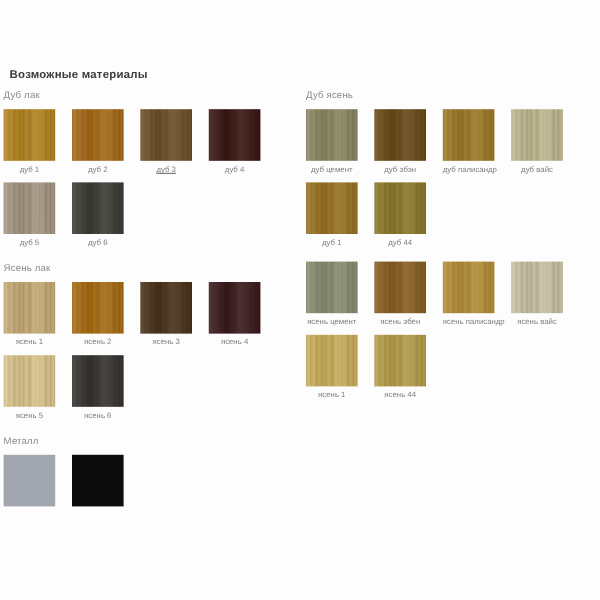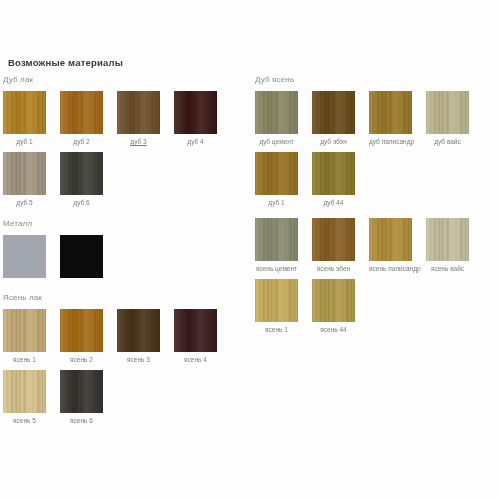--- a/index.html
+++ b/index.html
@@ -146,61 +146,61 @@
               <div class="swatch wood" style="background: rgb(168, 154, 133);"></div>
               <div class="swatch-label">дуб 5</div>
             </div>
             <div class="swatch-cell">
               <div class="swatch wood" style="background: rgb(58, 60, 51);"></div>
               <div class="swatch-label">дуб 6</div>
             </div>
           </div>
         </div>
         <div class="section">
+          <div class="section-title">Ясень лак</div>
+          <div class="swatch-row">
+            <div class="swatch-cell">
+              <div class="swatch wood" style="background: rgb(203, 176, 119);"></div>
+              <div class="swatch-label">ясень 1</div>
+            </div>
+            <div class="swatch-cell">
+              <div class="swatch wood" style="background: rgb(170, 109, 16);"></div>
+              <div class="swatch-label">ясень 2</div>
+            </div>
+            <div class="swatch-cell">
+              <div class="swatch wood" style="background: rgb(74, 49, 23);"></div>
+              <div class="swatch-label">ясень 3</div>
+            </div>
+            <div class="swatch-cell">
+              <div class="swatch wood" style="background: rgb(58, 24, 26);"></div>
+              <div class="swatch-label">ясень 4</div>
+            </div>
+            <div class="swatch-cell">
+              <div class="swatch wood" style="background: rgb(224, 201, 143);"></div>
+              <div class="swatch-label">ясень 5</div>
+            </div>
+            <div class="swatch-cell">
+              <div class="swatch wood" style="background: rgb(53, 50, 46);"></div>
+              <div class="swatch-label">ясень 6</div>
+            </div>
+          </div>
+        </div>
+        <div class="section">
           <div class="section-title">Металл</div>
           <div class="swatch-row">
             <div class="swatch-cell">
               <div class="swatch plain" style="background: rgb(162, 166, 174);"></div>
               <div class="swatch-label empty"></div>
             </div>
             <div class="swatch-cell">
               <div class="swatch plain" style="background: rgb(12, 12, 12);"></div>
               <div class="swatch-label empty"></div>
             </div>
           </div>
         </div>
-        <div class="section">
-          <div class="section-title">Ясень лак</div>
-          <div class="swatch-row">
-            <div class="swatch-cell">
-              <div class="swatch wood" style="background: rgb(203, 176, 119);"></div>
-              <div class="swatch-label">ясень 1</div>
-            </div>
-            <div class="swatch-cell">
-              <div class="swatch wood" style="background: rgb(170, 109, 16);"></div>
-              <div class="swatch-label">ясень 2</div>
-            </div>
-            <div class="swatch-cell">
-              <div class="swatch wood" style="background: rgb(74, 49, 23);"></div>
-              <div class="swatch-label">ясень 3</div>
-            </div>
-            <div class="swatch-cell">
-              <div class="swatch wood" style="background: rgb(58, 24, 26);"></div>
-              <div class="swatch-label">ясень 4</div>
-            </div>
-            <div class="swatch-cell">
-              <div class="swatch wood" style="background: rgb(224, 201, 143);"></div>
-              <div class="swatch-label">ясень 5</div>
-            </div>
-            <div class="swatch-cell">
-              <div class="swatch wood" style="background: rgb(53, 50, 46);"></div>
-              <div class="swatch-label">ясень 6</div>
-            </div>
-          </div>
-        </div>
       </div>
     <div class="col col-right">
         <div class="section">
           <div class="section-title">Дуб ясень</div>
           <div class="swatch-row">
             <div class="swatch-cell">
               <div class="swatch wood" style="background: rgb(141, 138, 99);"></div>
               <div class="swatch-label">дуб цемент</div>
             </div>
             <div class="swatch-cell">

